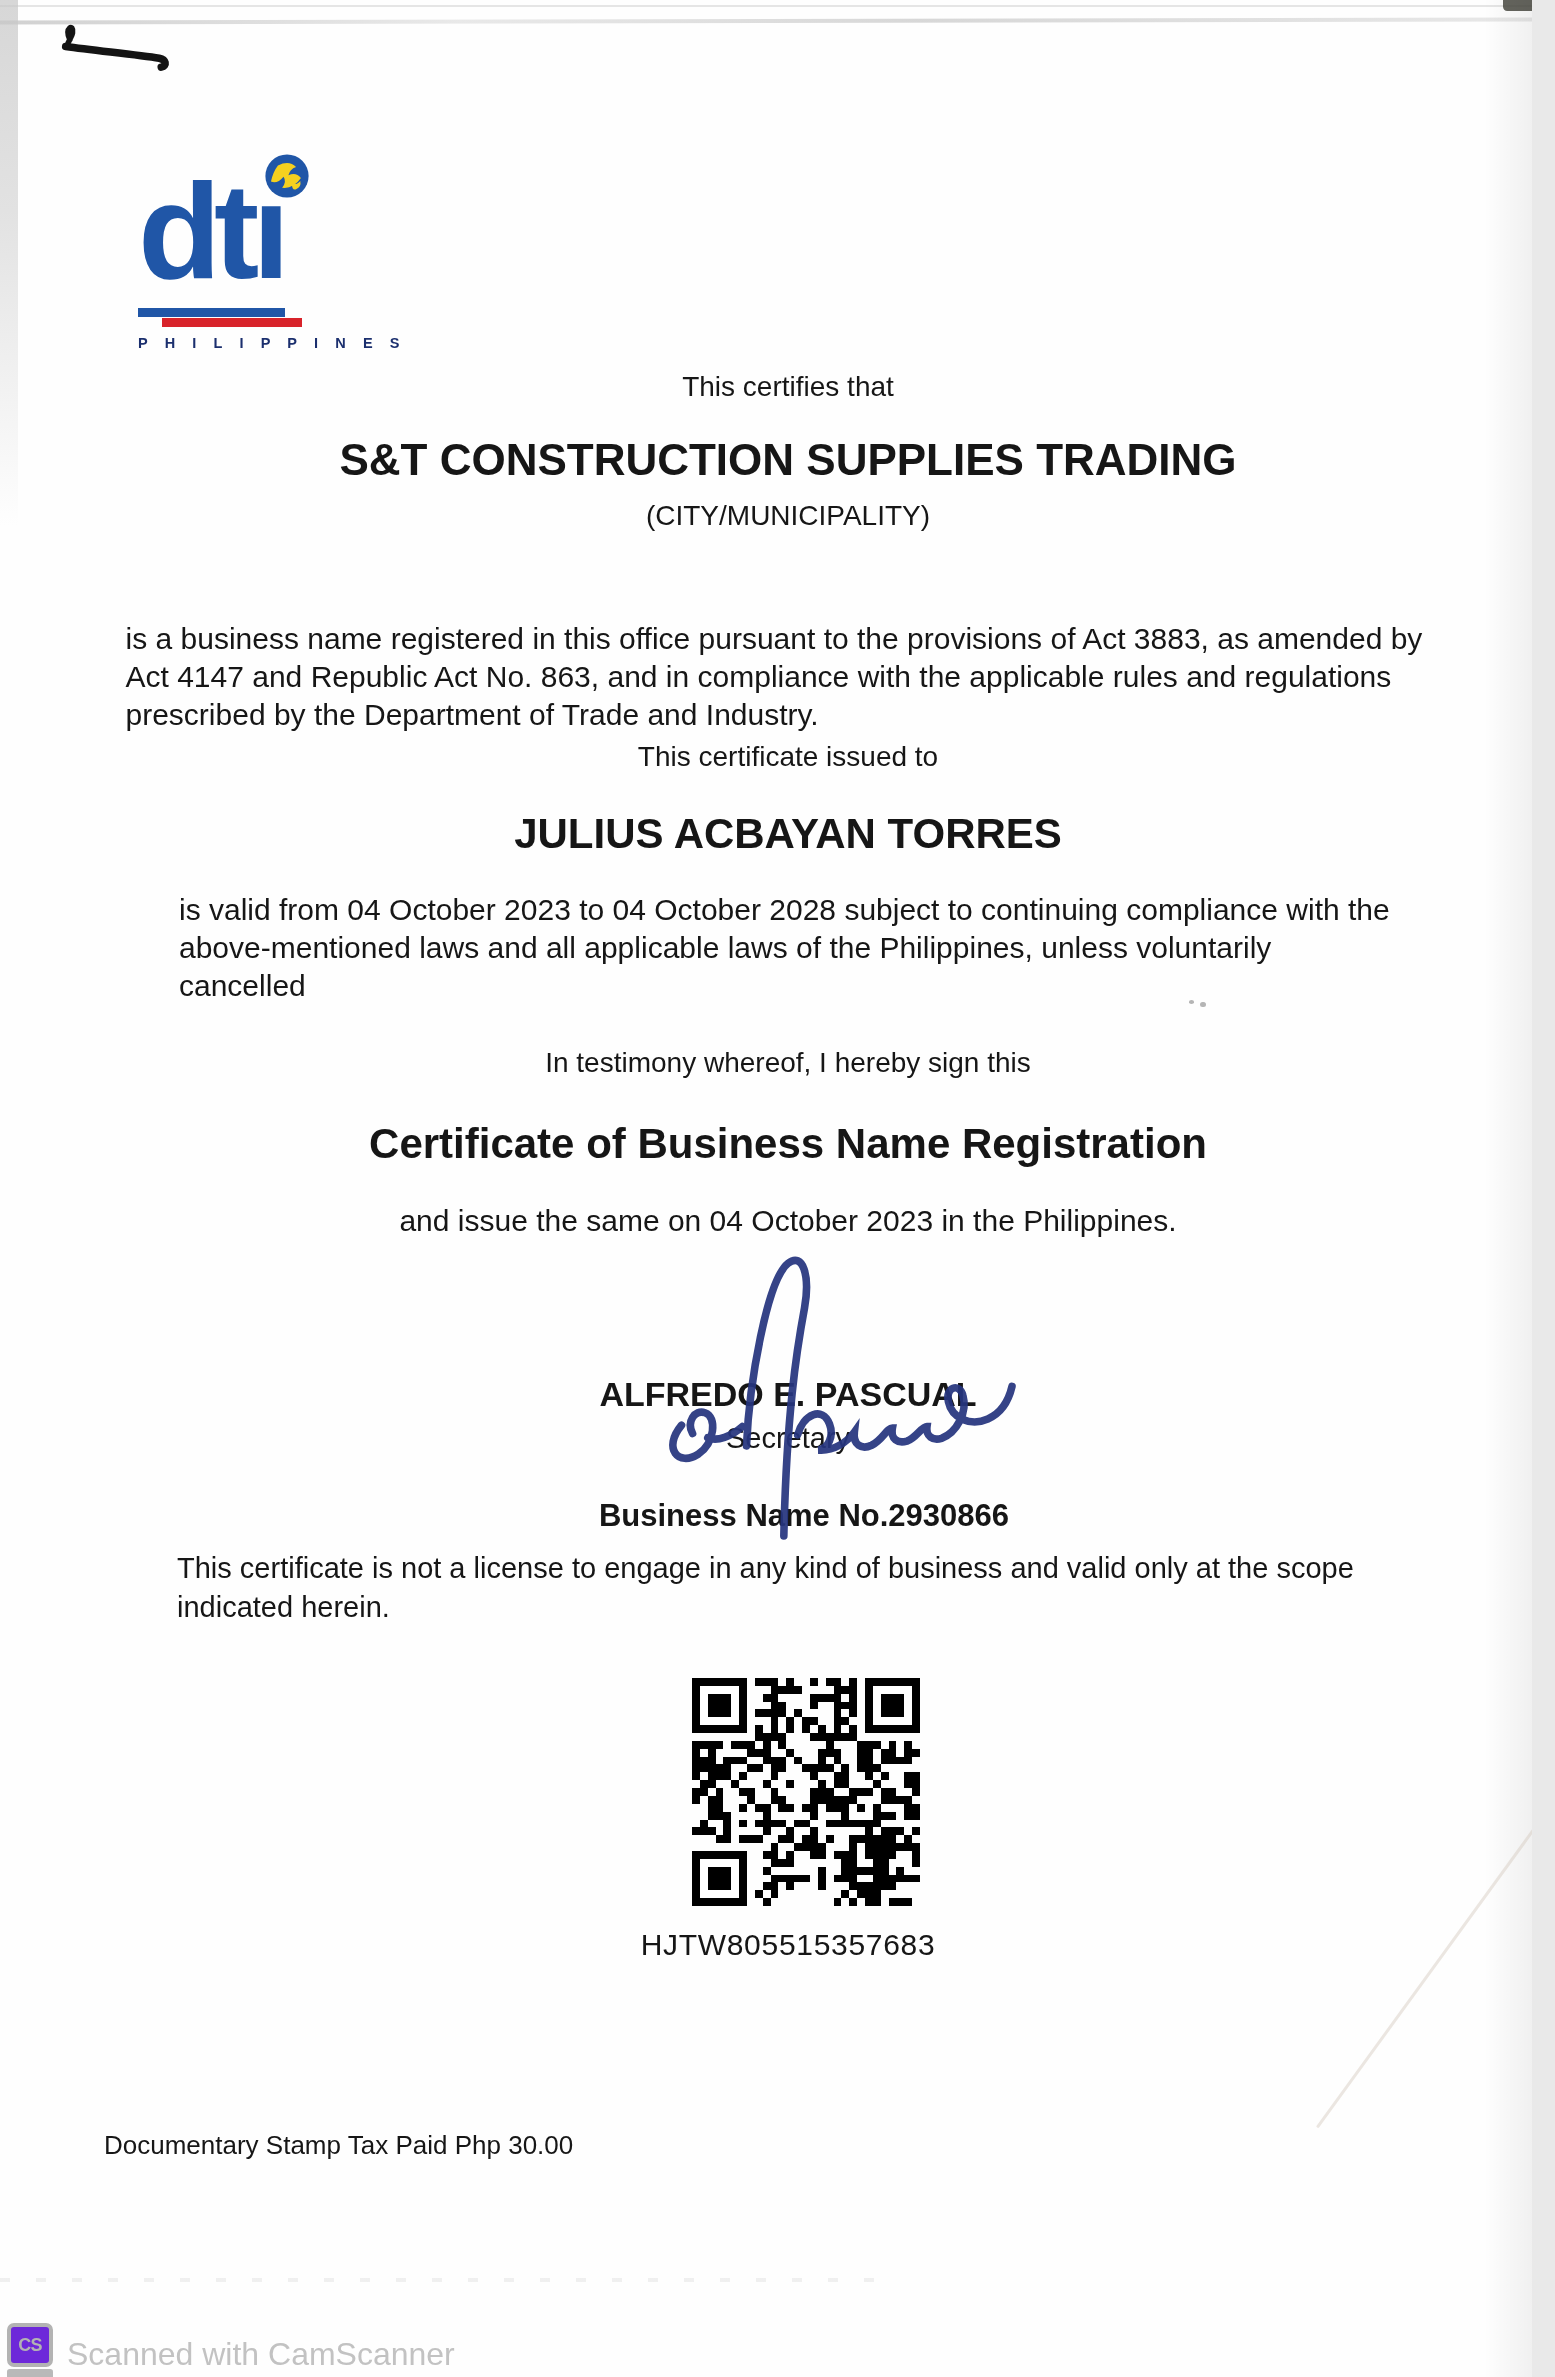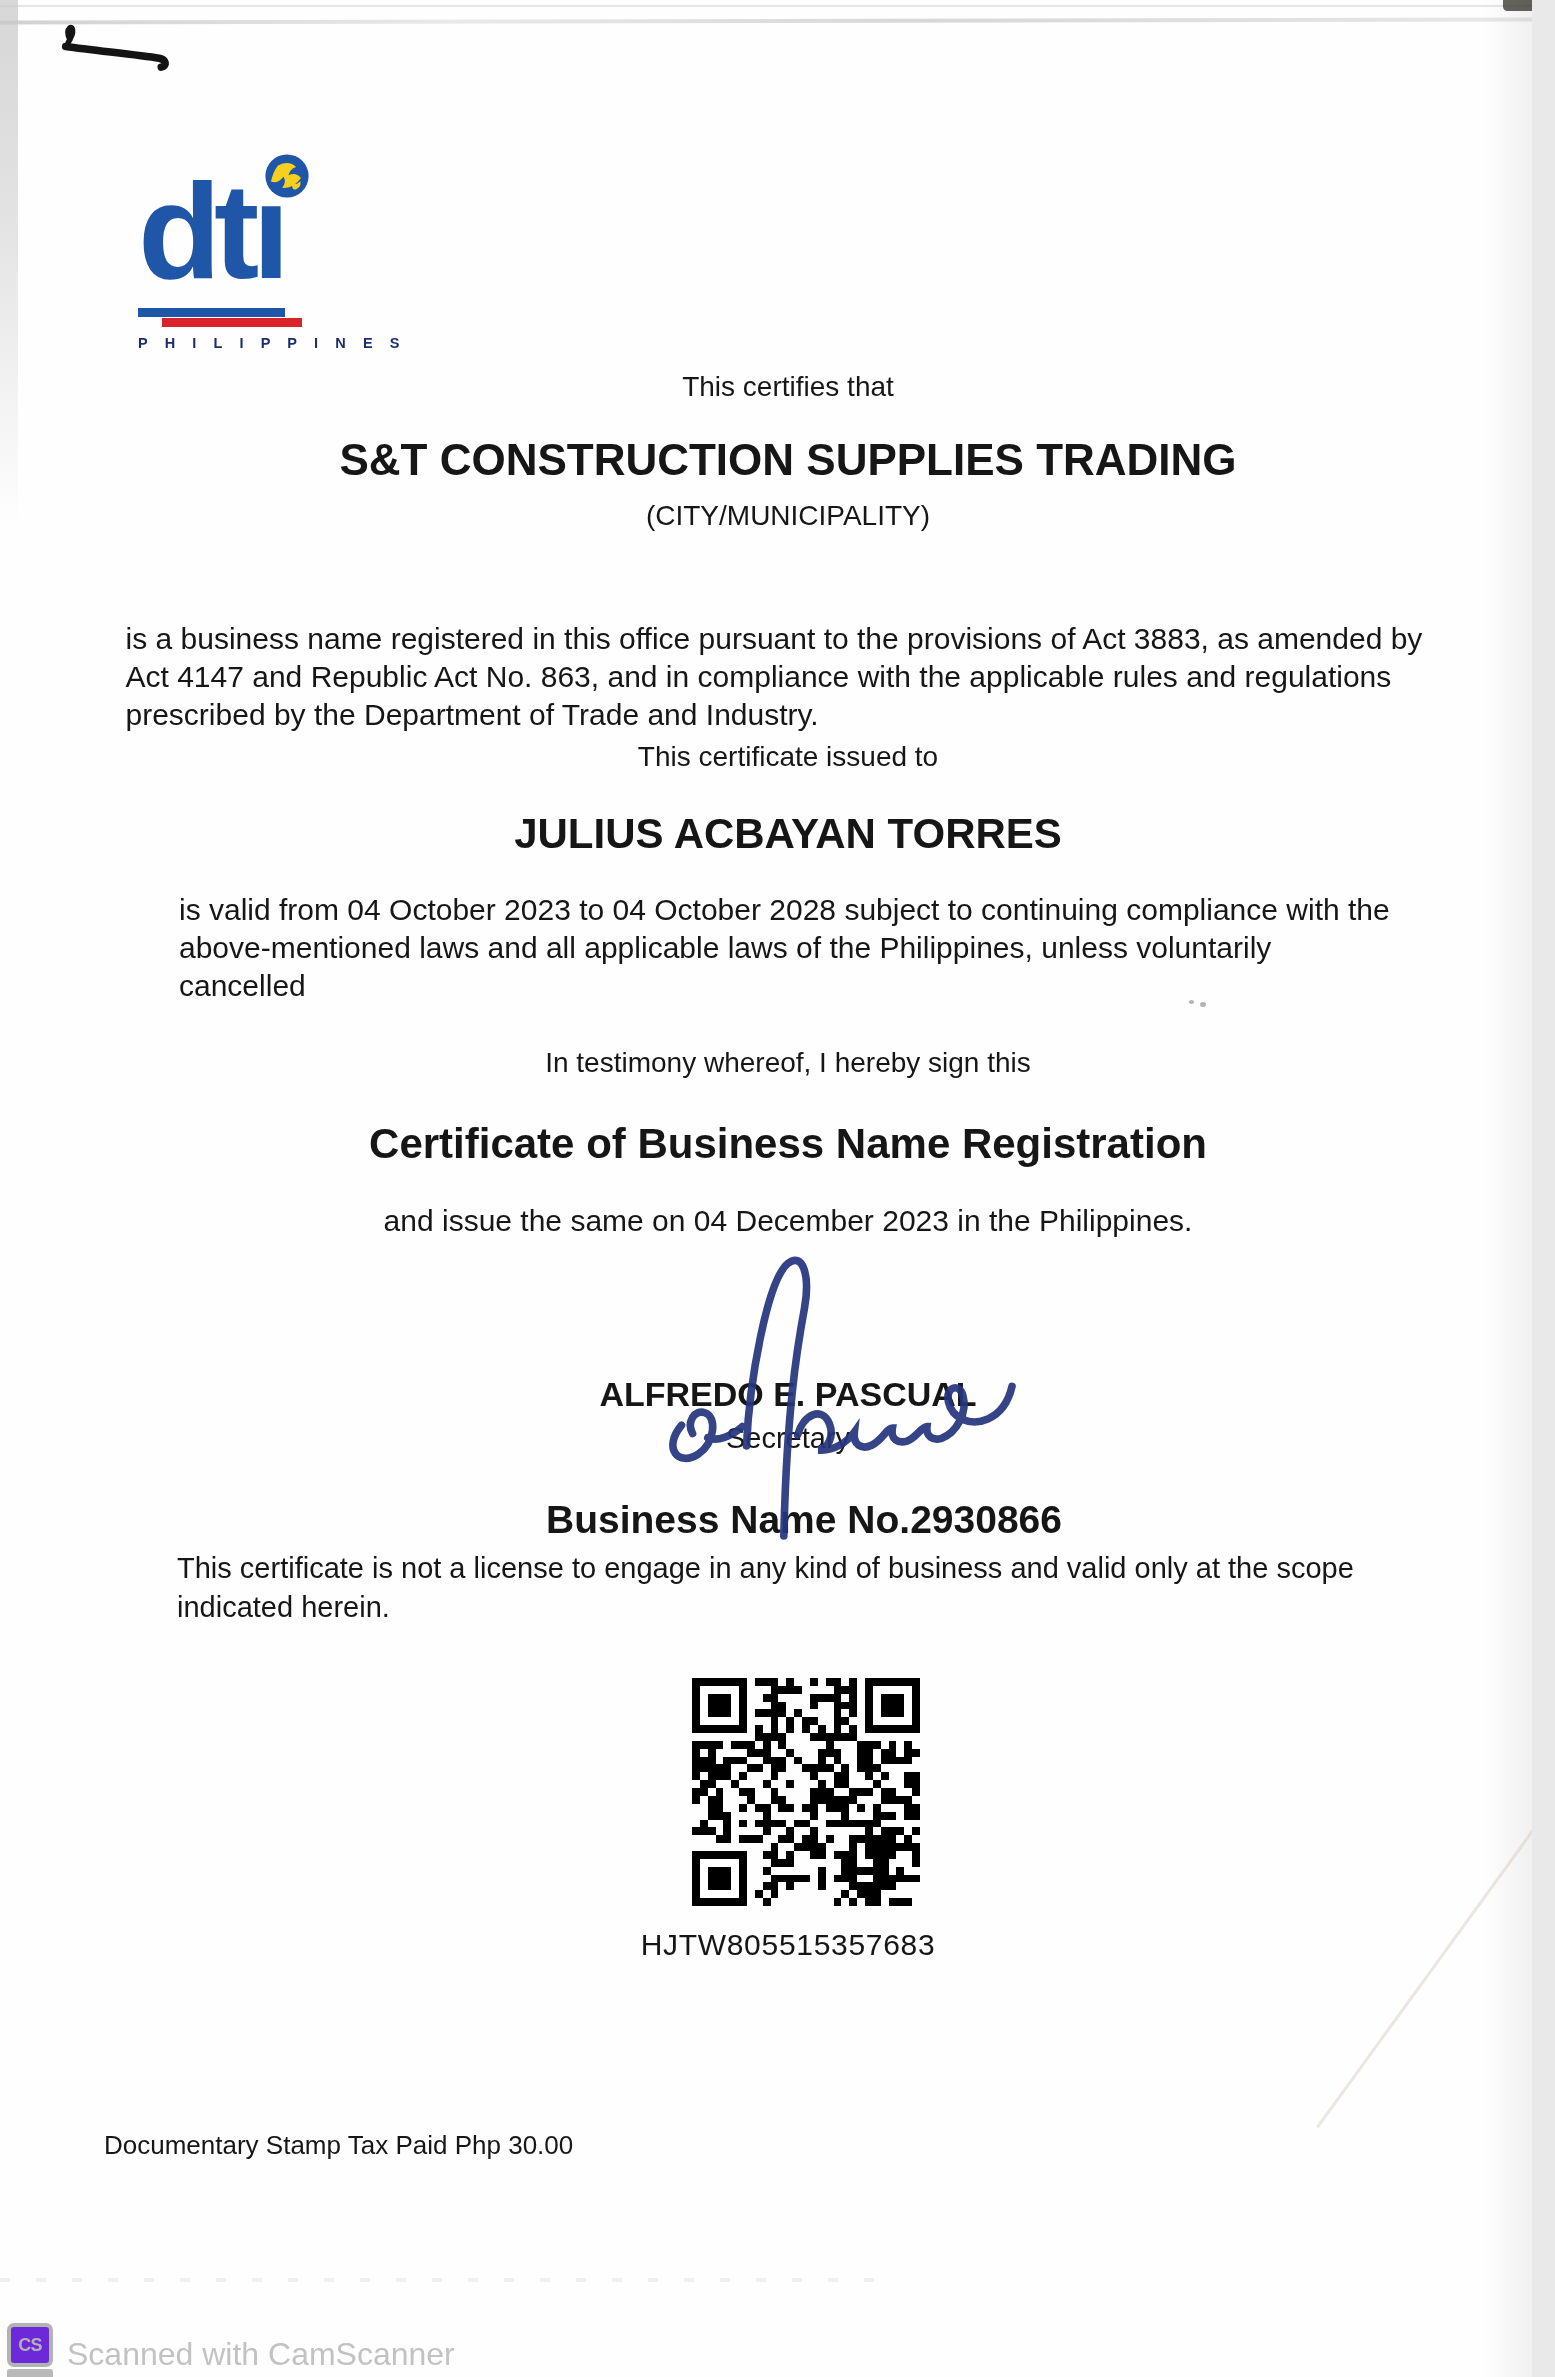--- a/index.html
+++ b/index.html
@@ -61,21 +61,21 @@
   .location    { top:556px;  font-size:30px; }
   .reg-par     { top:620px;  font-size:30px; line-height:38px; width:1325px; }
   .issued-to   { top:741px; font-size:28px; }
   .owner       { top:810px; font-size:42px; font-weight:bold; }
   .valid-par   { top:891px; font-size:30px; line-height:38px; width:1218px; }
   .testimony   { top:1047px; font-size:28px; }
   .cert-title  { top:1120px; font-size:42px; font-weight:bold; }
   .issue-line  { top:1204px; font-size:30px; }
   .sec-name    { top:1375px; font-size:34px; font-weight:bold; z-index:2; }
   .sec-title   { top:1422px; font-size:29px; z-index:2; }
-  .bn-no       { top:1498px; font-size:39px; font-weight:bold;margin-left:16px; }
+  .bn-no       { top:1498px; font-size:31px; font-weight:bold;margin-left:16px; }
   .disclaimer  { top:1549px; font-size:29px; line-height:39px; width:1222px; }
   .qr-caption  { top:1928px; font-size:30px; letter-spacing:0.7px; }
 
   
   .signature { position:absolute; left:641px; top:1215px; z-index:3; }
 
   
   .qr { position:absolute; left:692px; top:1678px; width:228px; height:228px; }
 
   
@@ -131,21 +131,21 @@
 
   <div class="line certifies">This certifies that</div>
   <div class="line biz-title">S&amp;T CONSTRUCTION SUPPLIES TRADING</div>
   <div class="line city-mun">(CITY/MUNICIPALITY)</div>
   <div class="para reg-par">is a business name registered in this office pursuant to the provisions of Act 3883, as amended by Act 4147 and Republic Act No. 863, and in compliance with the applicable rules and regulations prescribed by the Department of Trade and Industry.</div>
   <div class="line issued-to">This certificate issued to</div>
   <div class="line owner">JULIUS ACBAYAN TORRES</div>
   <div class="para valid-par">is valid from 04 October 2023 to 04 October 2028 subject to continuing compliance with the above-mentioned laws and all applicable laws of the Philippines, unless voluntarily cancelled</div>
   <div class="line testimony">In testimony whereof, I hereby sign this</div>
   <div class="line cert-title">Certificate of Business Name Registration</div>
-  <div class="line issue-line">and issue the same on 04 December 2023 in the Philippines.</div>
+  <div class="line issue-line">and issue the same on 04 October 2023 in the Philippines.</div>
 
   <svg class="signature" width="388" height="325" viewBox="0 0 560 470">
     <g fill="none" stroke="#26357f" stroke-width="11" stroke-linecap="round" opacity="0.93">
       <path d="M58 304 c-28 34 -4 60 24 42 c24 -16 28 -54 10 -60 c-15 -5 -27 13 -18 30"></path>
       <path d="M96 322 c14 6 34 -2 50 -16"></path>
       <path d="M152 334 c4 -92 30 -240 60 -264 c22 -17 32 18 24 64 c-12 64 -26 156 -30 330"></path>
       <path d="M226 318 c8 -30 36 -42 46 -16 c7 18 -2 36 -16 38 c22 2 42 -12 52 -26 c-2 18 10 26 25 19 c16 -8 22 -25 30 -25 c-3 16 8 23 21 19 c14 -5 21 -21 29 -21 c-2 14 9 21 21 17 c22 -8 38 -38 31 -62 c-5 -19 -26 -12 -21 9 c5 24 32 36 57 25 c21 -9 31 -30 35 -47"></path>
     </g>
   </svg>
 

